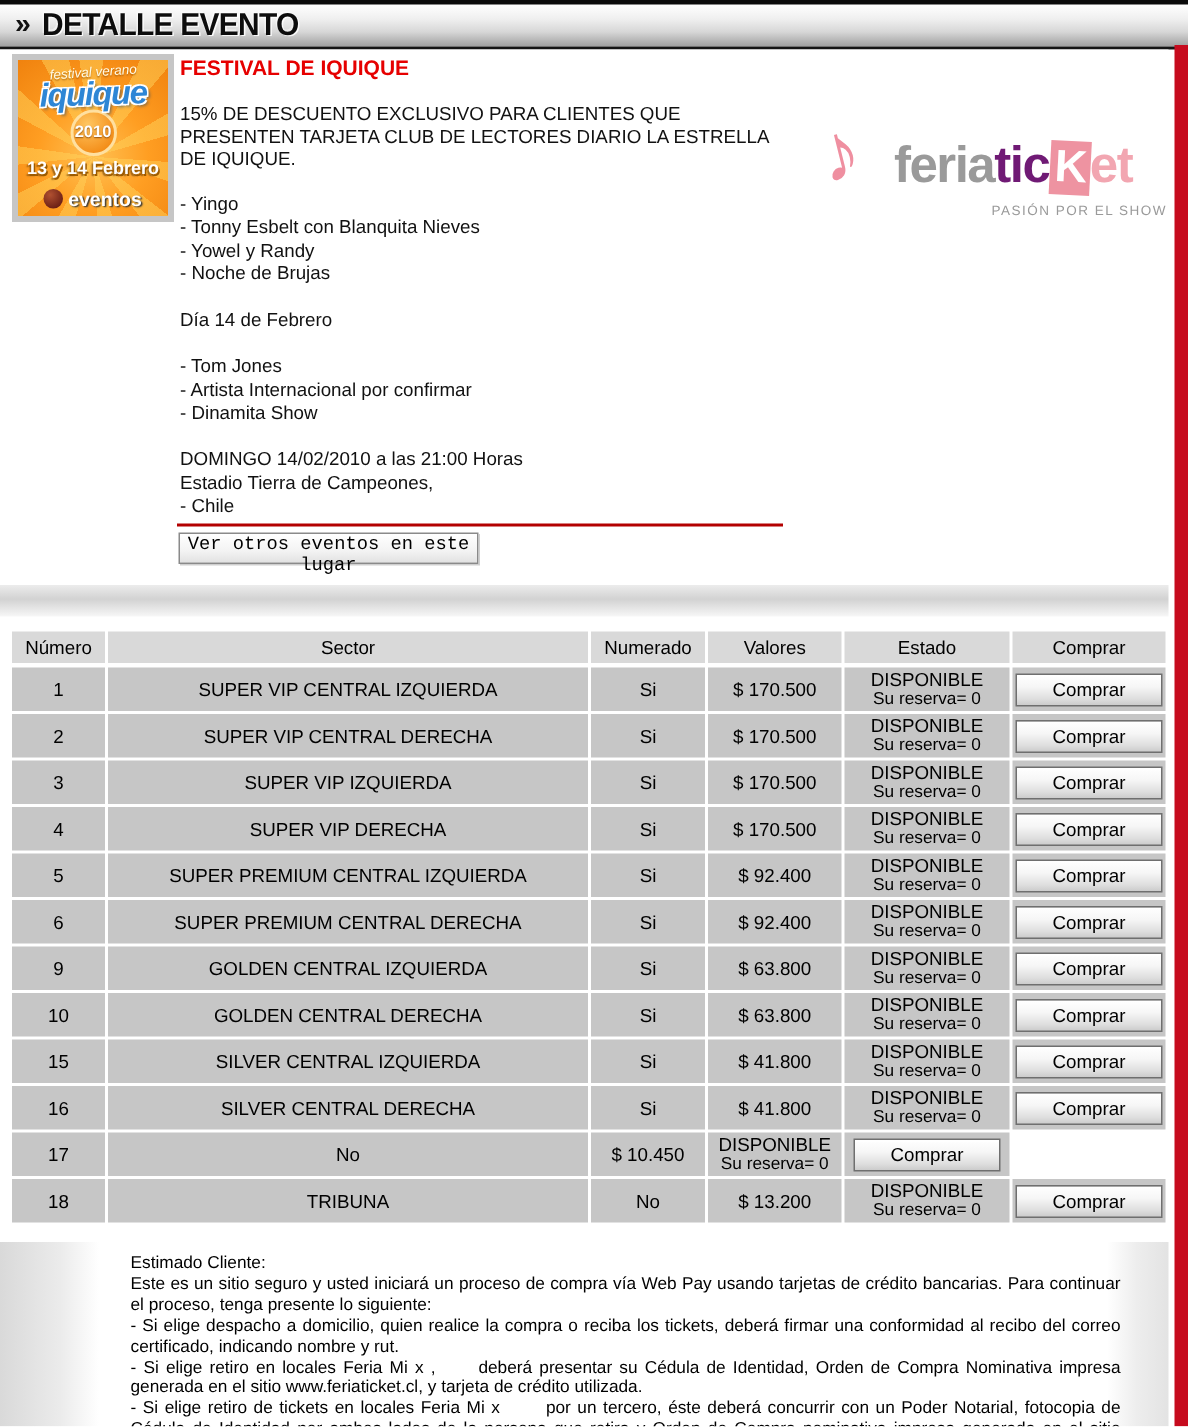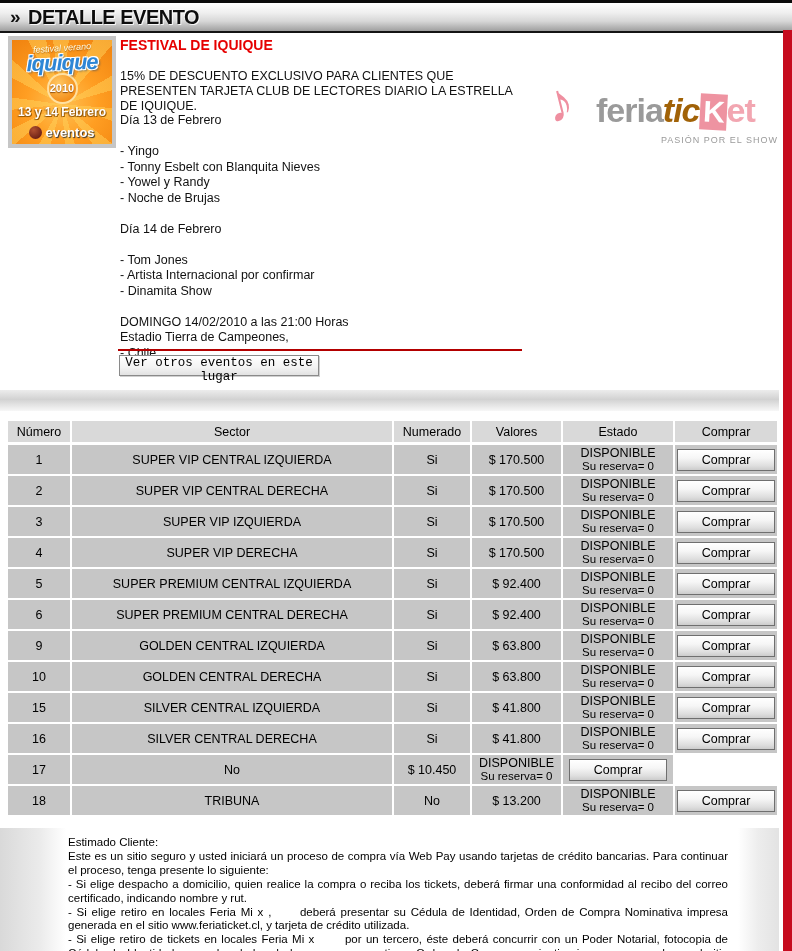--- a/index.html
+++ b/index.html
@@ -47,21 +47,21 @@
                   background:radial-gradient(circle at 35% 30%,#b05030,#55100d);
                   vertical-align:-2px; margin-right:3px; }
 
   
   .logo { position:absolute; left:544px; top:28px; width:234px; height:108px; }
   .note { position:absolute; left:2px; top:14px; font-size:54px; line-height:54px;
           color:#ef8fa0; transform:rotate(-14deg); }
   .l-text { position:absolute; left:52px; top:30px; font-weight:bold; font-size:34px;
             letter-spacing:-1px; white-space:nowrap; }
   .l-feria { color:#9a9a9a; }
-  .l-tic   { color:#a16207;font-style:italic; }
+  .l-tic   { color:#701a75; }
   .l-k { display:inline-block; background:#ee93a1; color:#fff; width:27px; text-align:center;
          font-size:30px; line-height:36px; transform:rotate(3deg); }
   .l-et    { color:#f2a6b1; }
   .tagline { position:absolute; right:0; top:74px; font-size:9px; 
              color:#9a9a9a; letter-spacing:1px;text-align:center; }
 
   
   .event-title { position:absolute; left:120px; top:4px; font-size:14px; font-weight:bold;
                  color:#e60000; }
   .promo { position:absolute; left:120px; top:36px; width:410px; font-size:12.5px;
@@ -90,21 +90,21 @@
           font-size:12.5px; color:#000; text-align:center; }
   .cell.estado { flex-direction:column; line-height:13px; }
   .estado .e1 { font-size:12.5px; }
   .estado .e2 { font-size:11.5px; }
   .buy { width:98px; height:22px; font-family:"Liberation Sans",sans-serif; font-size:12.5px;
          color:#000; background:linear-gradient(180deg,#ffffff 0%,#f6f6f6 40%,#dedede 80%,#cccccc 100%);
          border:1px solid #6f6f6f; box-shadow:inset 0 1px 0 #fff; cursor:pointer; }
 
   
   .disclaimer { position:absolute; top:828px; left:0; width:779px; height:123px;
-    background:linear-gradient(90deg,#d9d9d9 0px,#ebebeb 40px,#ffffff 66px,#ffffff 738px,#ededed 758px,#e3e3e3 779px); }
+    background:linear-gradient(90deg,#d9d9d9 0px,#ebebeb 40px,#ffffff 66px,#ffffff 738px,#ededed 758px,#e3e3e3 779px);padding-left:19px; }
   .disc-text { margin:8px 0 0 68px; width:660px; }
   .disc-text p { font-size:11.5px; line-height:13.9px; text-align:justify; color:#000; }
 </style>
 </head>
 <body>
 
 <div class="page">
 
   <header class="topbar">
     <span class="chev">»</span>
@@ -123,21 +123,20 @@
         <div class="p-dates">13 y 14 Febrero</div>
         <div class="p-brand"><span class="dot"></span><span>eventos</span></div>
       </div>
     </div>
 
     <h1 class="event-title">FESTIVAL DE IQUIQUE</h1>
 
     <p class="promo">15% DE DESCUENTO EXCLUSIVO PARA CLIENTES QUE PRESENTEN TARJETA CLUB DE LECTORES DIARIO LA ESTRELLA DE IQUIQUE.</p>
 
     <div class="event-lines">
-        <div class="line">Día 13 de Febrero</div>
         <div class="line"></div>
         <div class="line">- Yingo</div>
         <div class="line">- Tonny Esbelt con Blanquita Nieves</div>
         <div class="line">- Yowel y Randy</div>
         <div class="line">- Noche de Brujas</div>
         <div class="line"></div>
         <div class="line">Día 14 de Febrero</div>
         <div class="line"></div>
         <div class="line">- Tom Jones</div>
         <div class="line">- Artista Internacional por confirmar</div>

